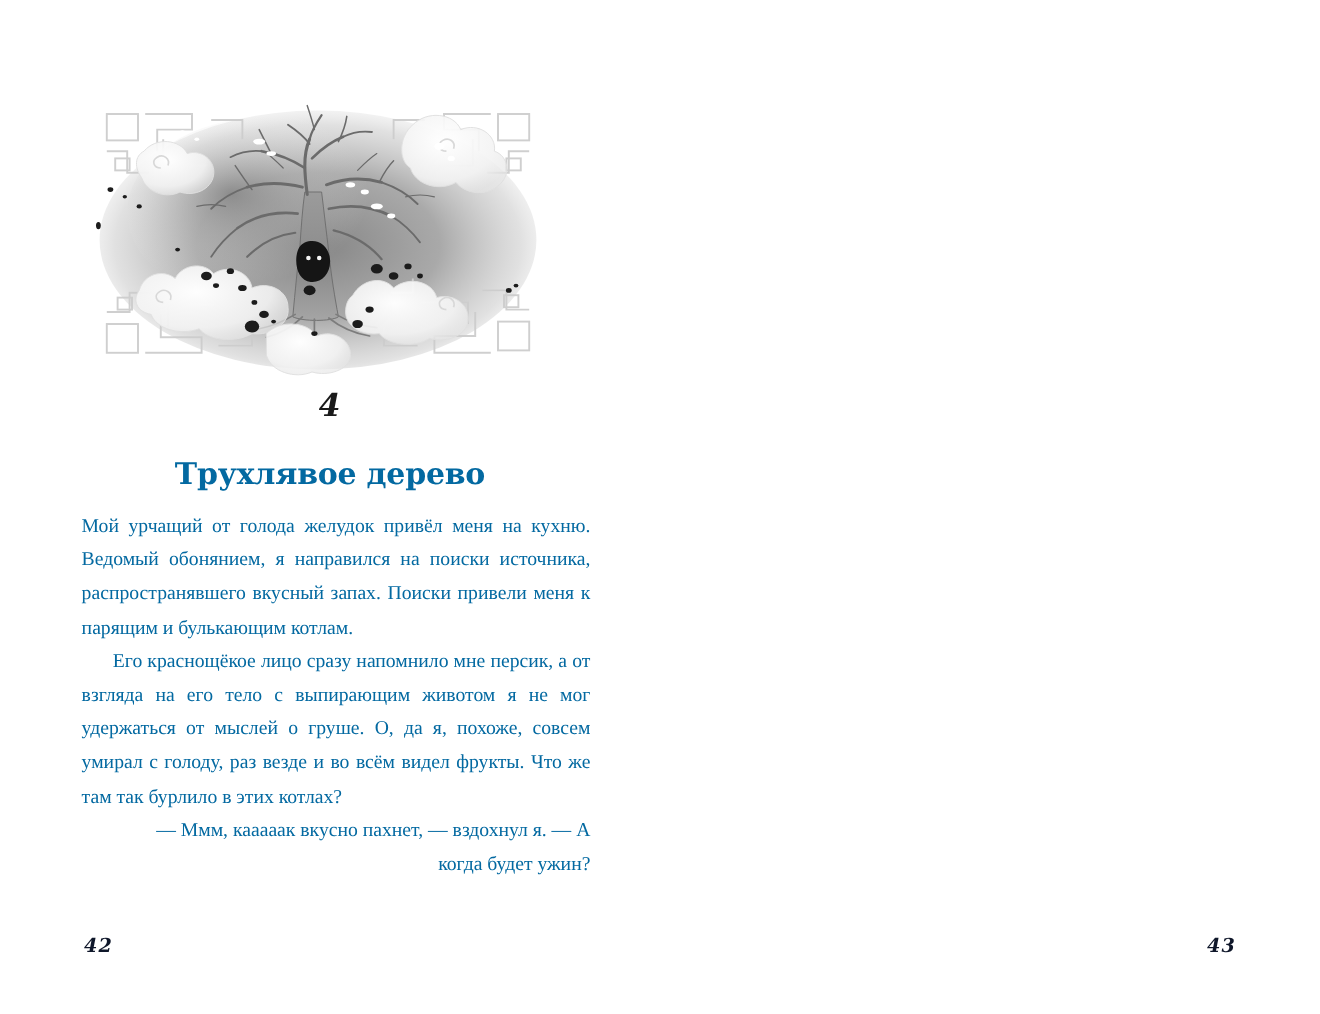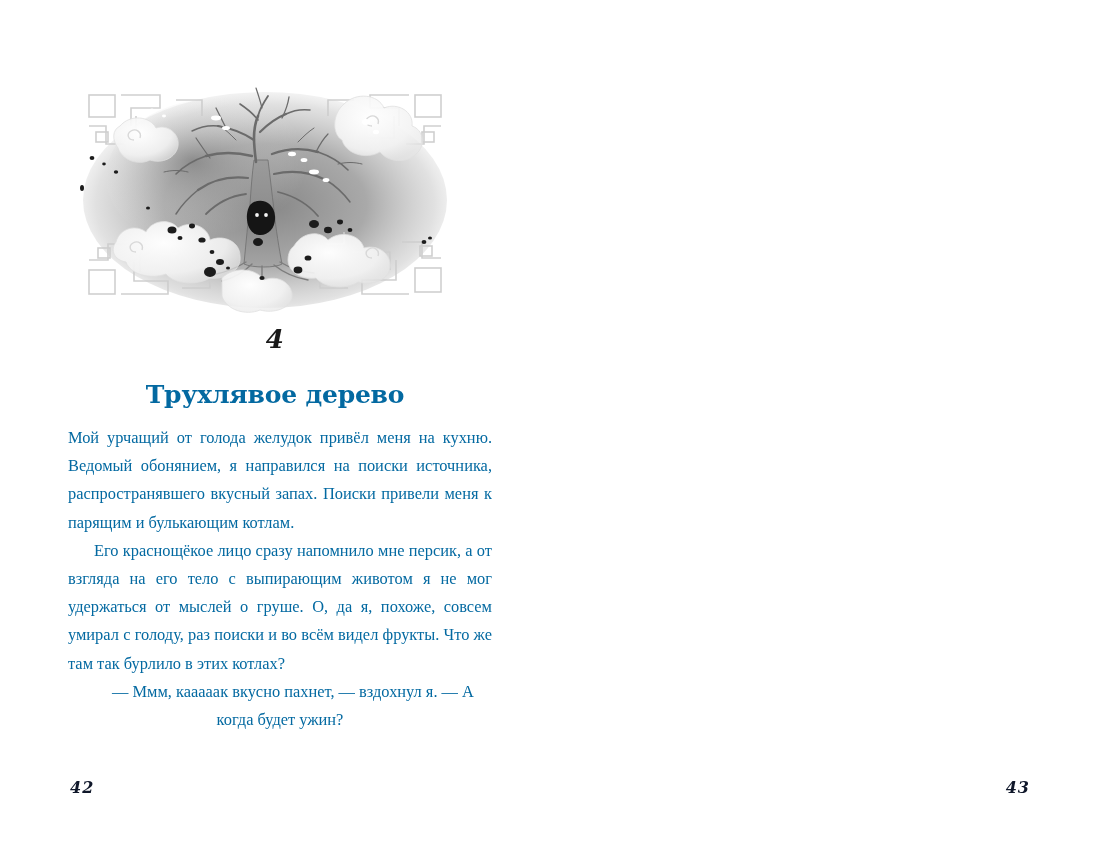--- a/index.html
+++ b/index.html
@@ -89,21 +89,21 @@
   .column-left {
     left: 68px;
     top: 424px;
     width: 424px;
   }
   .column p {
     margin: 0;
     text-indent: 26px;
   }
   .column p.no-indent { text-indent: 0; }
-  .column p:last-child { text-align: center; }
+  .column p:last-child { text-align: right; }
 
   
   .folio {
     position: absolute;
     bottom: 48px;
     font-family: "DejaVu Serif", "Liberation Serif", serif;
     font-style: italic;
     font-weight: 700;
     font-size: 16px;
     color: #0f172a;
@@ -285,21 +285,21 @@
         </svg>
       </div>
     </div>
 
     <div class="chapter-number">4</div>
 
     <h1 class="chapter-title">Трухлявое дерево</h1>
 
     <div class="column column-left">
       <p class="no-indent">Мой урчащий от голода желудок привёл меня на кухню. Ведомый обонянием, я направился на поиски источника, распространявшего вкусный запах. Поиски привели меня к парящим и булькающим котлам.</p>
-      <p>Его краснощёкое лицо сразу напомнило мне персик, а от взгляда на его тело с выпирающим животом я не мог удержаться от мыслей о груше. О, да я, похоже, совсем умирал с голоду, раз поиски и во всём видел фрукты. Что же там так бурлило в этих котлах?</p>
+      <p>Его краснощёкое лицо сразу напомнило мне персик, а от взгляда на его тело с выпирающим животом я не мог удержаться от мыслей о груше. О, да я, похоже, совсем умирал с голоду, раз везде и во всём видел фрукты. Что же там так бурлило в этих котлах?</p>
       <p>— Ммм, кааааак вкусно пахнет, — вздохнул я. — А когда будет ужин?</p>
     </div>
 
     <div class="folio folio-left">42</div>
   </div>
 
   <div class="page page-right">
 
     <div class="folio folio-right">43</div>
   </div>

